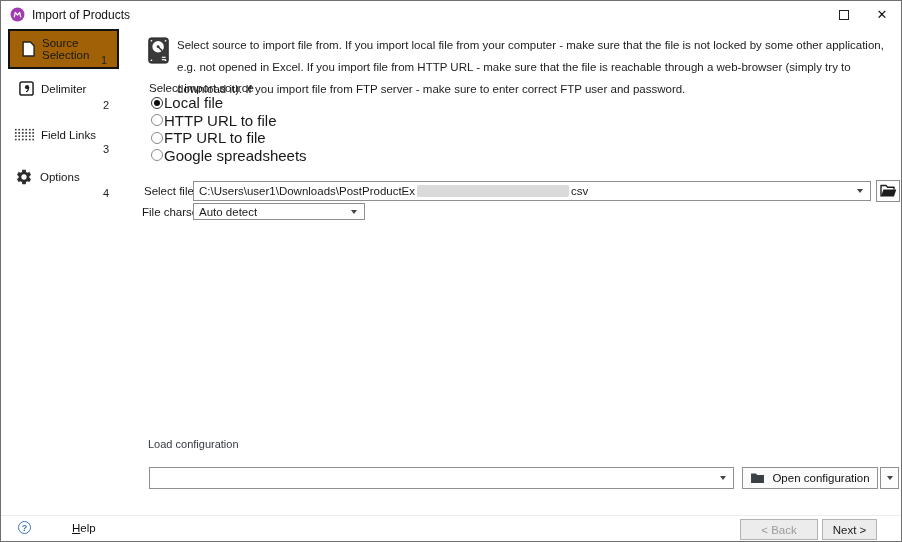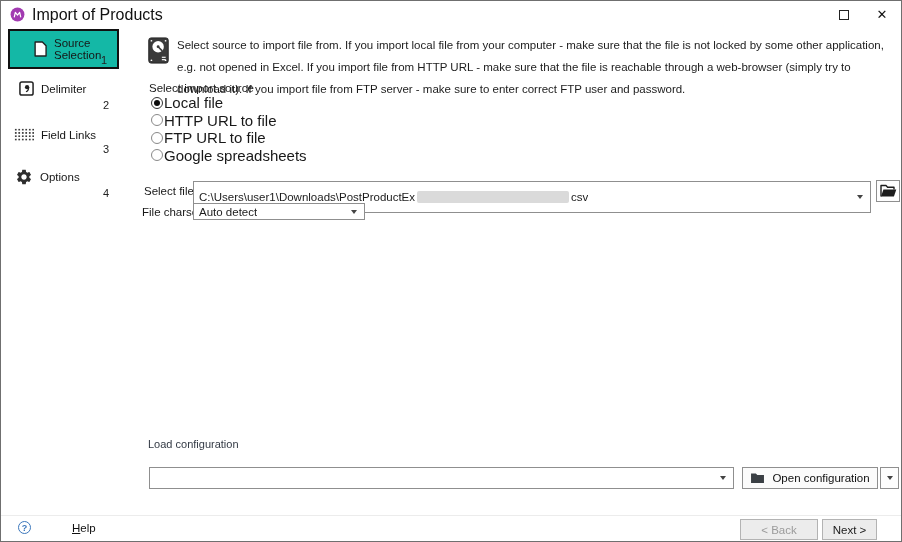--- a/index.html
+++ b/index.html
@@ -7,31 +7,31 @@
 
   .window {
     position:relative; width:902px; height:542px;
     background:#ffffff; border:1px solid #6f6f6f; overflow:hidden;
     color:#1b1b1b;
   }
 
   
   .titlebar { position:absolute; left:0; top:0; right:0; height:27px; display:flex; align-items:center; background:#fff; }
   .app-icon { width:15px; height:15px; margin-left:9px; flex:0 0 auto; }
-  .title-text { margin-left:7px; font-size:16px; color:#111; }
+  .title-text { margin-left:7px; font-size:12px; color:#111; }
   .caption-buttons { position:absolute; right:0; top:0; height:27px; display:flex; }
   .cap-btn { width:38px; height:27px; display:flex; align-items:center; justify-content:center; cursor:default; }
   .max-glyph { width:10px; height:10px; border:1px solid #222; }
   .close-glyph { font-size:13px; color:#111; line-height:1; }
 
   
   .side-item { position:absolute; left:7px; width:111px; font-size:11.5px; color:#161616; cursor:default; }
   .side-item .row { display:flex; align-items:center; gap:7px; }
   .side-item .step-num { position:absolute; right:10px; bottom:1px; font-size:11px; color:#222; }
-  .side-item.selected { border:2px solid #111; background:#14b8a6; padding:6px 0 4px 24px; }
+  .side-item.selected { border:2px solid #111; background:#a16207; padding:6px 0 4px 12px; }
   .icon-box { flex:0 0 auto; display:flex; align-items:center; justify-content:center; }
   .dots-icon { width:20px; height:13px;
     background-image: radial-gradient(#3d3d3d 1px, transparent 1.25px);
     background-size:3.5px 3.3px; }
 
   
   .desc-icon { position:absolute; left:147px; top:36px; }
   .desc-text { position:absolute; left:176px; top:33px; width:719px; font-size:11.5px; line-height:22px; color:#1c1c1c; }
 
   
@@ -170,21 +170,21 @@
       <span class="radio"></span>
       <span class="radio-label">FTP URL to file</span>
     </div>
     <div class="radio-row">
       <span class="radio"></span>
       <span class="radio-label">Google spreadsheets</span>
     </div>
   </div>
 
   <div class="field-label" style="left:143px; top:184px;">Select file</div>
-  <div class="combo" style="left:192px; top:180px; width:678px; height:32px;">
+  <div class="combo" style="left:192px; top:180px; width:678px; height:20px;">
     <span class="val">
       <span>C:\Users\user1\Downloads\PostProductEx</span><span class="redacted"></span><span>csv</span>
     </span>
     <span class="arrow"></span>
   </div>
   <div class="tool-btn" style="left:875px; top:179px; width:24px; height:22px;">
     <svg width="17" height="14" viewBox="0 0 17 14">
       <path d="M1 12.5 V1.5 H6 L7.6 3.2 H14 V5.5" fill="none" stroke="#1c1c1c" stroke-width="1.4" stroke-linejoin="round"></path>
       <path d="M1 12.5 L3.4 5.5 H16.3 L13.9 12.5 Z" fill="#1c1c1c"></path>
     </svg>

